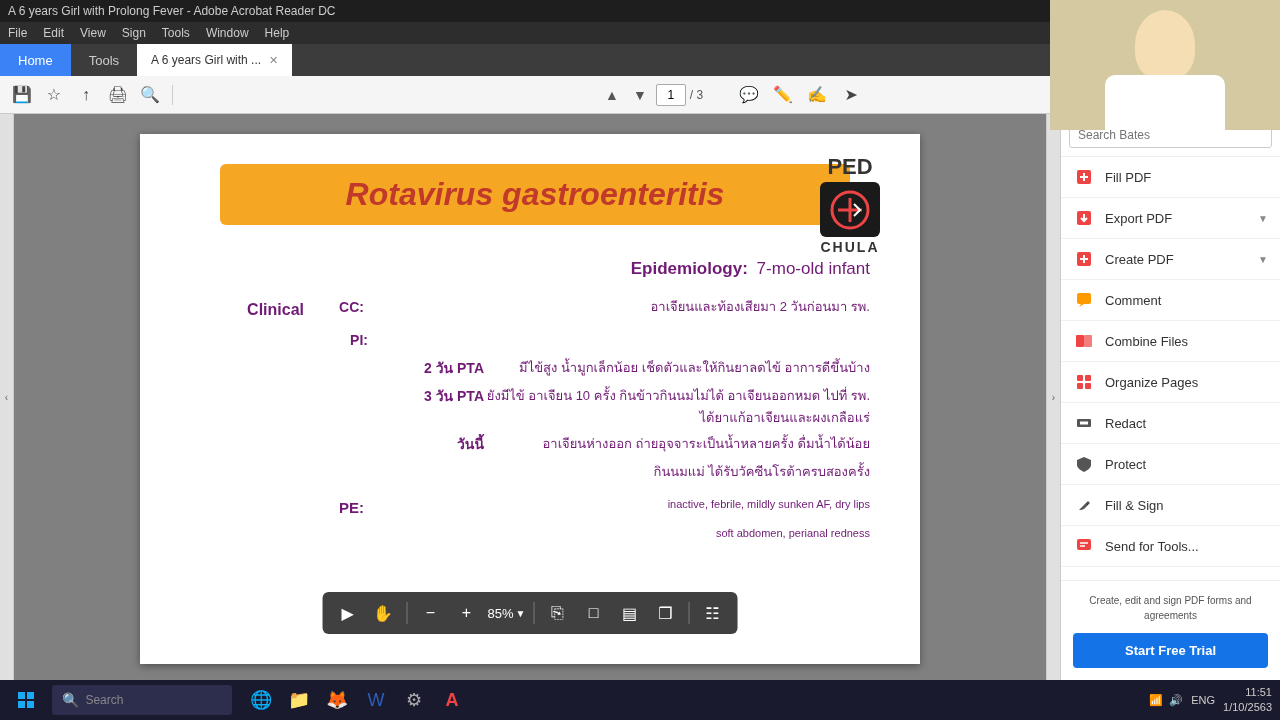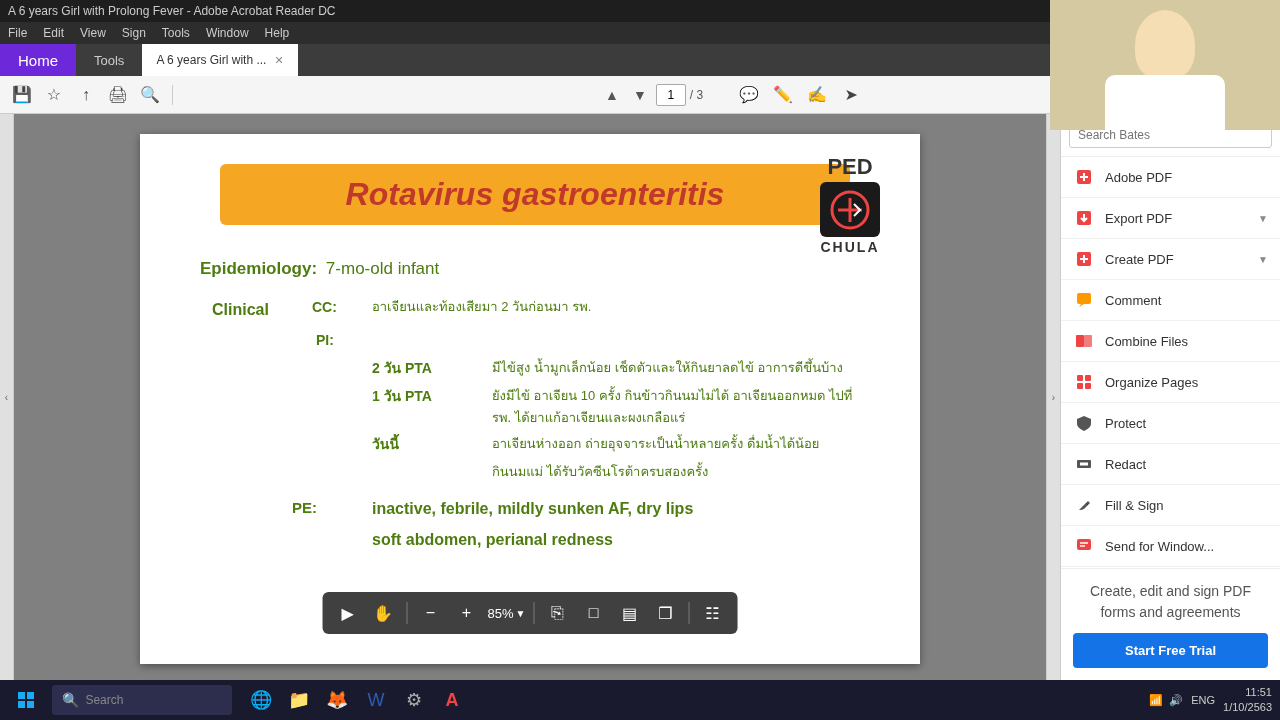--- a/index.html
+++ b/index.html
@@ -32,27 +32,27 @@
 
     
     #tab-bar {
       background: #3c3c3c;
       display: flex;
       align-items: center;
       height: 32px;
       padding: 0;
     }
     .tab-home {
-      background: #6d28d9;
+      background: #3b82f6;
       color: #fff;
       padding: 0 18px;
       height: 100%;
       display: flex;
       align-items: center;
-      font-size: 15px;
+      font-size: 13px;
       cursor: pointer;
     }
     .tab-tools {
       background: #3c3c3c;
       color: #ccc;
       padding: 0 18px;
       height: 100%;
       display: flex;
       align-items: center;
       font-size: 13px;
@@ -169,36 +169,36 @@
     .ped-logo .ped-icon {
       width: 60px; height: 55px;
       background: #1a1a1a;
       border-radius: 6px;
       display: flex; align-items: center; justify-content: center;
       margin: 2px auto;
     }
     .ped-logo .ped-icon svg { width: 40px; height: 40px; }
     .ped-logo .chula-text { font-size: 14px; font-weight: bold; color: #333; letter-spacing: 2px; }
 
-    .pdf-body { font-size: 14px; color: #4d7c0f; line-height: 1.7; }
-
-    .clinical-table { margin-left: 12px; }
+    .pdf-body { font-size: 14px; color: #701a75; line-height: 1.7; text-align: right; }
+
+    .clinical-table { margin-left: 4px; }
     .clinical-row { display: flex; margin-bottom: 6px; }
     .clinical-label { width: 100px; font-size: 16px; font-weight: bold; flex-shrink: 0; }
     .clinical-sub-label { width: 60px; font-weight: bold; flex-shrink: 0; font-size: 14px; }
     .clinical-content { flex: 1; font-size: 13px; }
 
     .pta-row { display: flex; margin-bottom: 4px; margin-left: 160px; }
     .pta-label { width: 120px; font-weight: bold; font-size: 14px; flex-shrink: 0; }
     .pta-content { flex: 1; font-size: 13px; }
 
     .pe-section { margin-top: 12px; margin-left: 80px; }
     .pe-row { display: flex; margin-bottom: 4px; }
     .pe-label { width: 80px; font-weight: bold; font-size: 15px; flex-shrink: 0; }
-    .pe-content { flex: 1; font-size: 16px; font-weight: bold; }
+    .pe-content { flex: 1; font-size: 11px; }
 
     
     #bottom-toolbar {
       position: absolute;
       bottom: 30px;
       left: 50%;
       transform: translateX(-50%);
       background: rgba(30,30,30,0.85);
       border-radius: 6px;
       padding: 6px 10px;
@@ -256,21 +256,21 @@
       display: flex; align-items: center; justify-content: center;
     }
     .right-menu-label { flex: 1; font-size: 13px; }
     .right-menu-arrow { font-size: 10px; color: #888; }
     .right-panel-footer {
       margin-top: auto;
       padding: 12px;
       border-top: 1px solid #eee;
       text-align: center;
     }
-    .right-panel-footer p { font-size: 14px; color: #555; line-height: 1.5; margin-bottom: 10px; }
+    .right-panel-footer p { font-size: 10px; color: #555; line-height: 1.5; margin-bottom: 10px; }
     .btn-start-trial {
       background: #1473e6;
       color: white;
       border: none;
       border-radius: 4px;
       padding: 10px 20px;
       font-size: 13px;
       cursor: pointer;
       width: 100%;
       font-weight: 600;
@@ -467,21 +467,21 @@
           </div>
 
           <div class="pta-row" style="margin-left:80px;padding-left:24px;">
             <span class="clinical-sub-label">PI:</span>
           </div>
           <div class="pta-row">
             <span class="pta-label">2 วัน PTA</span>
             <span class="pta-content thai">มีไข้สูง น้ำมูกเล็กน้อย เช็ดตัวและให้กินยาลดไข้ อาการดีขึ้นบ้าง</span>
           </div>
           <div class="pta-row">
-            <span class="pta-label">1 วัน PTA</span>
+            <span class="pta-label">3 วัน PTA</span>
             <span class="pta-content thai">ยังมีไข้ อาเจียน 10 ครั้ง กินข้าวกินนมไม่ได้ อาเจียนออกหมด ไปที่ รพ. ได้ยาแก้อาเจียนและผงเกลือแร่</span>
           </div>
           <div class="pta-row">
             <span class="pta-label">วันนี้</span>
             <span class="pta-content thai">อาเจียนห่างออก ถ่ายอุจจาระเป็นน้ำหลายครั้ง ดื่มน้ำได้น้อย</span>
           </div>
           <div class="pta-row">
             <span class="pta-label"></span>
             <span class="pta-content thai">กินนมแม่ ได้รับวัคซีนโรต้าครบสองครั้ง</span>
           </div>
@@ -528,21 +528,21 @@
     </div>
 
     <div class="right-menu-item">
       <div class="right-menu-icon">
         <svg width="18" height="18" viewBox="0 0 18 18">
             <rect x="2" y="2" width="14" height="14" rx="2" fill="#e44"></rect>
             <line x1="5" y1="9" x2="13" y2="9" stroke="white" stroke-width="2"></line>
             <line x1="9" y1="5" x2="9" y2="13" stroke="white" stroke-width="2"></line>
           </svg>
       </div>
-      <span class="right-menu-label">Adobe PDF</span>
+      <span class="right-menu-label">Fill PDF</span>
     </div>
     <div class="right-menu-item">
       <div class="right-menu-icon">
         <svg width="18" height="18" viewBox="0 0 18 18">
             <rect x="2" y="2" width="14" height="14" rx="2" fill="#e44"></rect>
             <path d="M9 5 L9 11 M6 9 L9 12 L12 9" stroke="white" stroke-width="2" fill="none"></path>
           </svg>
       </div>
       <span class="right-menu-label">Export PDF</span>
       <span class="right-menu-arrow">▼</span>
@@ -583,52 +583,52 @@
             <rect x="10" y="2" width="6" height="6" rx="1" fill="#e44"></rect>
             <rect x="2" y="10" width="6" height="6" rx="1" fill="#e44"></rect>
             <rect x="10" y="10" width="6" height="6" rx="1" fill="#e44"></rect>
           </svg>
       </div>
       <span class="right-menu-label">Organize Pages</span>
     </div>
     <div class="right-menu-item">
       <div class="right-menu-icon">
         <svg width="18" height="18" viewBox="0 0 18 18">
-            <path d="M9 2 L16 5 L16 10 C16 14 9 17 9 17 C9 17 2 14 2 10 L2 5 Z" fill="#555"></path>
-          </svg>
-      </div>
-      <span class="right-menu-label">Protect</span>
-    </div>
-    <div class="right-menu-item">
-      <div class="right-menu-icon">
-        <svg width="18" height="18" viewBox="0 0 18 18">
             <rect x="2" y="5" width="14" height="8" rx="1" fill="#555"></rect>
             <line x1="5" y1="9" x2="13" y2="9" stroke="white" stroke-width="3"></line>
           </svg>
       </div>
       <span class="right-menu-label">Redact</span>
+    </div>
+    <div class="right-menu-item">
+      <div class="right-menu-icon">
+        <svg width="18" height="18" viewBox="0 0 18 18">
+            <path d="M9 2 L16 5 L16 10 C16 14 9 17 9 17 C9 17 2 14 2 10 L2 5 Z" fill="#555"></path>
+          </svg>
+      </div>
+      <span class="right-menu-label">Protect</span>
     </div>
     <div class="right-menu-item">
       <div class="right-menu-icon">
         <svg width="18" height="18" viewBox="0 0 18 18">
             <path d="M4 14 L7 11 L13 5 L15 7 L9 13 L6 14 Z" fill="#555"></path>
             <line x1="11" y1="7" x2="13" y2="9" stroke="#333" stroke-width="1"></line>
           </svg>
       </div>
       <span class="right-menu-label">Fill &amp; Sign</span>
     </div>
     <div class="right-menu-item">
       <div class="right-menu-icon">
         <svg width="18" height="18" viewBox="0 0 18 18">
             <rect x="2" y="2" width="14" height="11" rx="2" fill="#e44"></rect>
             <line x1="5" y1="6" x2="13" y2="6" stroke="white" stroke-width="1.5"></line>
             <line x1="5" y1="9" x2="10" y2="9" stroke="white" stroke-width="1.5"></line>
           </svg>
       </div>
-      <span class="right-menu-label">Send for Window...</span>
+      <span class="right-menu-label">Send for Tools...</span>
     </div>
 
     <div class="right-panel-footer">
       <p>Create, edit and sign PDF forms and agreements</p>
       <button class="btn-start-trial">Start Free Trial</button>
     </div>
   </div>
 </div>
 
 <div id="taskbar">

